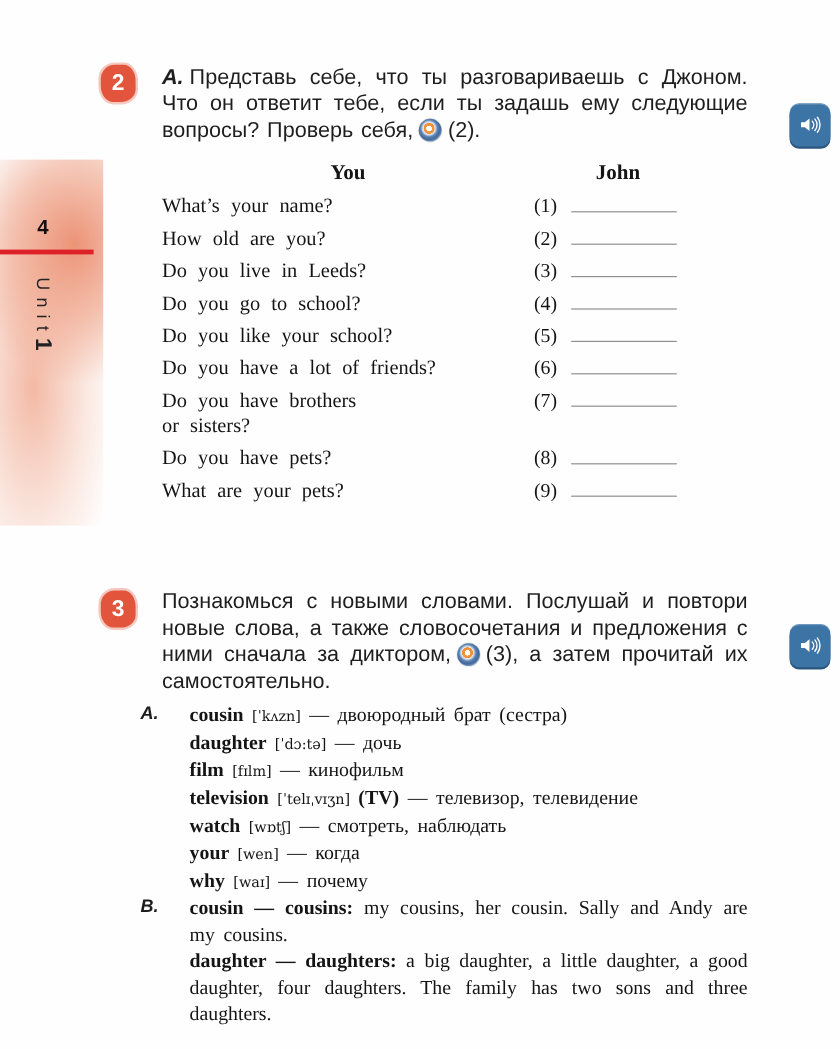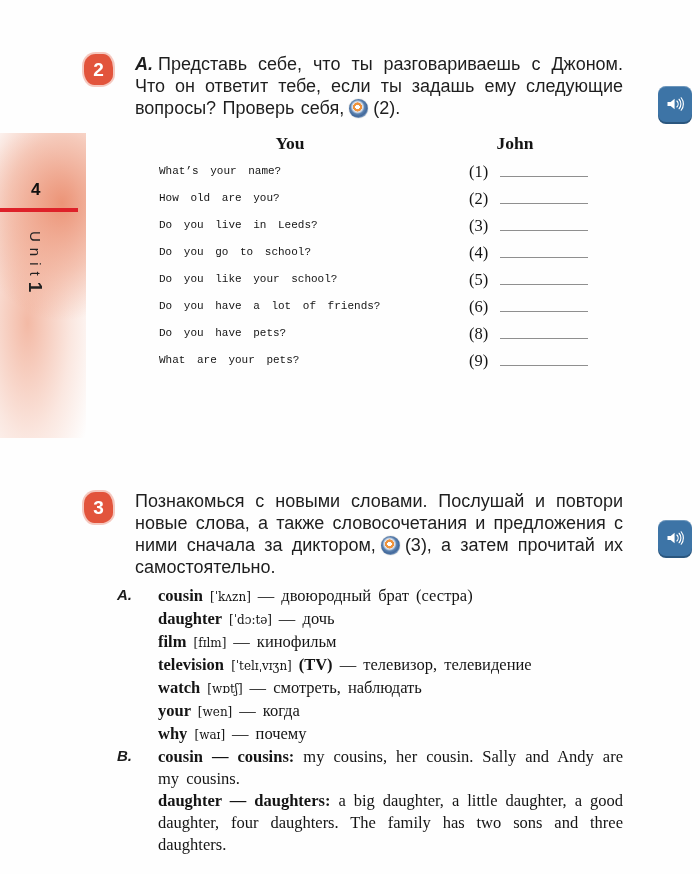--- a/index.html
+++ b/index.html
@@ -47,21 +47,21 @@
     box-shadow:0 0 1px rgba(0,0,0,0.5);}
 
   
   .tbl-header{display:flex;margin-top:14px;font-family:"Liberation Serif",serif;
     font-weight:bold;font-size:17.5px;color:#141414;}
   .hcol-you{width:310px;text-align:center;}
   .hcol-john{width:140px;text-align:center;}
   .tbl-rows{margin-top:7px;}
   .tbl-row{display:flex;margin-bottom:6px;}
   .q{width:310px;padding-right:8px;box-sizing:border-box;
-    font-family:Liberation Mono, monospace;font-size:11px;line-height:21px;word-spacing:5px;color:#141414;margin-left:24px;}
+    font-family:Liberation Serif, serif;font-size:17px;line-height:21px;word-spacing:5px;color:#141414;}
   .q2{display:block;}
   .q2:empty{display:none;}
   .ans{white-space:nowrap;font-family:"Liberation Serif",serif;font-size:16.5px;line-height:21px;color:#141414;}
   .blank{display:inline-block;width:88px;height:13px;margin-left:12px;border-bottom:1.2px solid #8f8f8f;}
   .taskb{margin-top:16px;}
 
   
   .vocab{margin:7px 0 0 23px;width:465px;}
   .vocab-a,.vocab-b{position:relative;}
   .vlabel{position:absolute;left:-41px;top:1px;font-style:italic;font-weight:bold;font-size:15px;}
@@ -129,20 +129,24 @@
       </div>
         <div class="tbl-row">
         <div class="q"><span>Do you like your school?</span></div>
         <div class="ans"><span class="num">(5)</span><span class="blank"></span></div>
       </div>
         <div class="tbl-row">
         <div class="q"><span>Do you have a lot of friends?</span></div>
         <div class="ans"><span class="num">(6)</span><span class="blank"></span></div>
       </div>
         <div class="tbl-row">
+        <div class="q"><span>Do you have brothers</span><span class="q2">or sisters?</span></div>
+        <div class="ans"><span class="num">(7)</span><span class="blank"></span></div>
+      </div>
+        <div class="tbl-row">
         <div class="q"><span>Do you have pets?</span></div>
         <div class="ans"><span class="num">(8)</span><span class="blank"></span></div>
       </div>
         <div class="tbl-row">
         <div class="q"><span>What are your pets?</span></div>
         <div class="ans"><span class="num">(9)</span><span class="blank"></span></div>
       </div>
       </div>
 
   </div>

